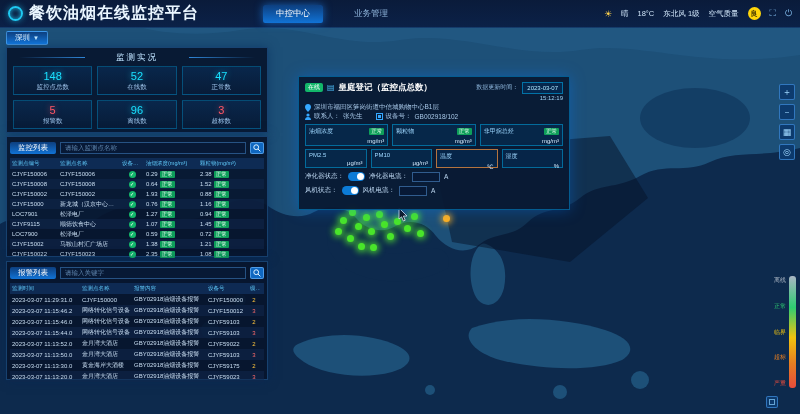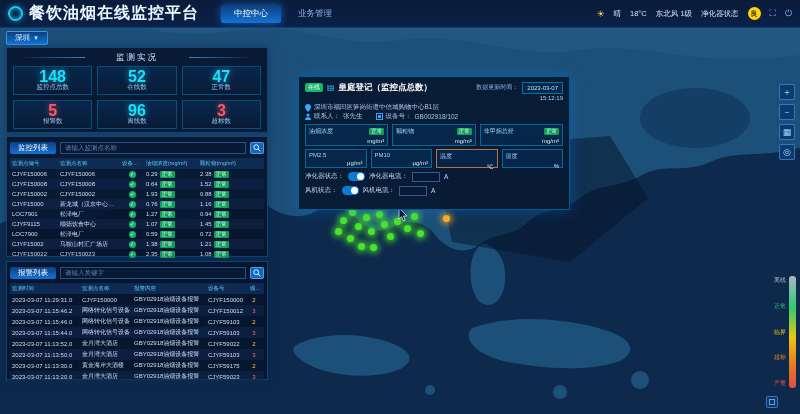--- a/index.html
+++ b/index.html
@@ -12,21 +12,21 @@
   .dot{position:absolute;width:7px;height:7px;margin:-3px 0 0 -3px;border-radius:50%}
   .dot.g{background:#49e52a;box-shadow:0 0 6px 2px rgba(90,255,40,.75)}
   .dot.o{background:#ffb020;box-shadow:0 0 6px 2px rgba(255,176,32,.8)}
   .cursor{position:absolute;left:398px;top:208px}
   
   .header{position:absolute;top:0;left:0;right:0;height:28px;display:flex;align-items:center;padding:0 8px;
     background:linear-gradient(180deg,#0a1b3a,#0b2148);border-bottom:1px solid rgba(40,120,200,.35);z-index:30}
   .logo{width:15px;height:15px;border-radius:50%;border:2px solid #1fc9f2;
     box-shadow:0 0 5px rgba(31,201,242,.8) inset,0 0 6px rgba(31,201,242,.6);margin-right:6px;flex:none}
   .app-title{font-size:16px;font-weight:bold;letter-spacing:1px;color:#eaf6ff;white-space:nowrap}
-  .tabs{display:flex;margin-left:22px;gap:4px}
+  .tabs{display:flex;margin-left:64px;gap:18px}
   .tab{font-size:8.5px;padding:3px 13px;color:#8fb4da;border-radius:2px;cursor:pointer;white-space:nowrap}
   .tab.active{color:#fff;background:linear-gradient(180deg,#0d3f7f,#1173d6);box-shadow:0 0 8px rgba(30,140,255,.6)}
   .head-right{margin-left:auto;display:flex;align-items:center;gap:9px;font-size:7.5px;color:#cfe4f8;white-space:nowrap}
   .sun{color:#ffd34d;font-size:9px}
   .air-badge{width:13px;height:13px;border-radius:50%;background:#ffd60a;color:#4a3b00;font-size:7px;font-weight:bold;
     line-height:13px;text-align:center}
   .head-ic{color:#7fb8e8;font-size:9px}
   
   .panel{position:absolute;left:6px;width:262px;background:rgba(7,20,44,.9);border:1px solid rgba(44,118,190,.45);
     box-shadow:0 0 10px rgba(0,40,90,.5);z-index:20}
@@ -37,21 +37,21 @@
   .stats{top:47px;height:86px;padding:2px 6px 6px}
   .panel-title{font-size:8.5px;color:#bfe3ff;text-align:center;letter-spacing:2px;line-height:14px;position:relative}
   .panel-title::before,.panel-title::after{content:"";position:absolute;top:7px;width:66px;height:1px;
     background:linear-gradient(90deg,transparent,#2f86d8)}
   .panel-title::before{left:6px}
   .panel-title::after{right:6px;transform:scaleX(-1)}
   .stats-grid{display:grid;grid-template-columns:repeat(3,1fr);gap:5px;margin-top:2px}
   .stat-card{height:29px;border:1px solid rgba(0,190,255,.3);cursor:pointer;
     background:linear-gradient(180deg,rgba(10,44,86,.7),rgba(8,28,58,.7));
     display:flex;flex-direction:column;align-items:center;justify-content:center}
-  .stat-value{font-size:16px;font-weight:bold;line-height:13px}
+  .stat-value{font-size:11px;font-weight:normal;line-height:13px}
   .stat-value.cyan{color:#19e0ff;text-shadow:0 0 6px rgba(25,224,255,.7)}
   .stat-value.red{color:#ff5666;text-shadow:0 0 6px rgba(255,86,102,.7)}
   .stat-label{font-size:6.5px;color:#9cc2e8}
   
   .list-panel{padding:3px}
   .monitor{top:136px;height:121px}
   .alarm{top:261px;height:119px}
   .list-head{display:flex;gap:4px;align-items:center;height:15px}
   .list-tab{font-size:7.5px;color:#fff;background:linear-gradient(180deg,#0d3f7f,#1173d6);padding:1px 8px;
     border-radius:2px;cursor:pointer;white-space:nowrap}
@@ -190,21 +190,21 @@
     <div class="app-title">餐饮油烟在线监控平台</div>
     <div class="tabs">
       <div class="tab active">中控中心</div>
       <div class="tab">业务管理</div>
     </div>
     <div class="head-right">
       <span class="sun">☀</span>
       <span>晴</span>
       <span>18°C</span>
       <span>东北风 1级</span>
-      <span>净化器状态</span>
+      <span>空气质量</span>
       <span class="air-badge">良</span>
       <span class="head-ic">⛶</span>
       <span class="head-ic">⏻</span>
     </div>
   </div>
 
   <div class="region-btn">
     <span>深圳</span>
     <span class="caret">▼</span>
   </div>

